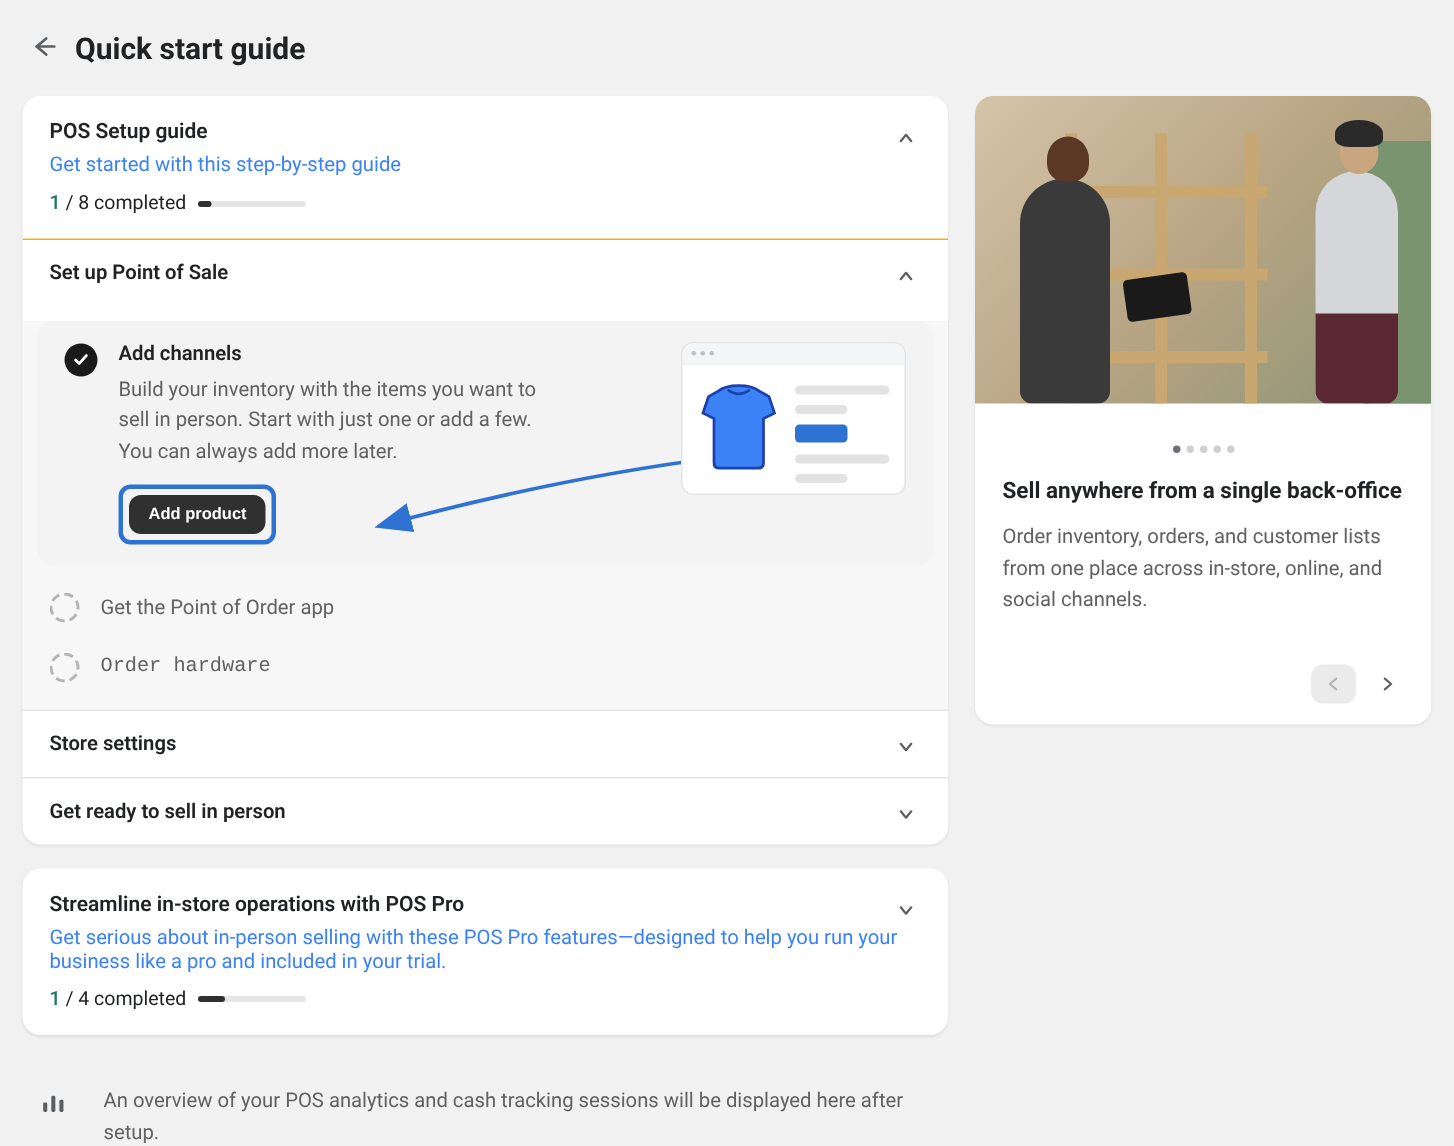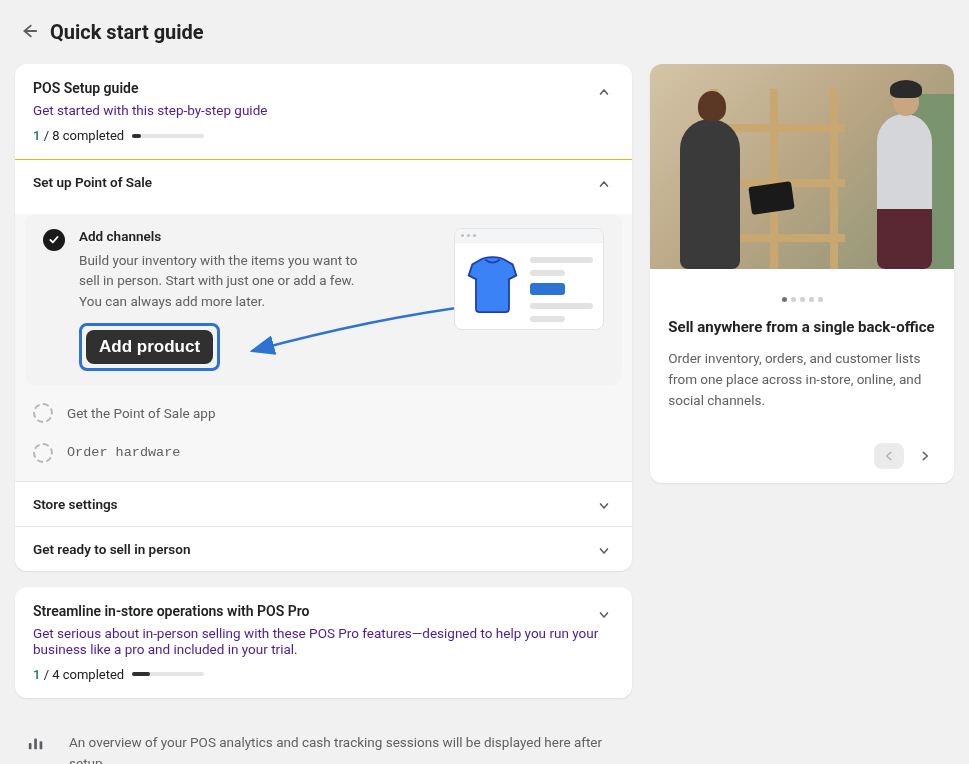--- a/index.html
+++ b/index.html
@@ -46,21 +46,21 @@
       position: relative;
     }
     .card-header.no-border { border-bottom: none; }
     .card-title {
       font-size: 14px;
       font-weight: 650;
       margin-bottom: 6px;
     }
     .card-sub {
       font-size: 13.5px;
-      color: #4c1d95;
+      color: #3b82f6;
       margin-bottom: 10px;
     }
     .progress-line {
       font-size: 13px;
       color: #202223;
       display: flex;
       align-items: center;
       gap: 8px;
     }
     .progress-line .done { color: #1a7a5c; font-weight: 500; }
@@ -170,21 +170,21 @@
     .cta-wrap { margin-top: 12px; position: relative; display: inline-block; }
     .cta-highlight {
       border: 3px solid #2e72d2;
       border-radius: 8px;
       padding: 4px;
       display: inline-block;
     }
     .cta-btn {
       background: #303030;
       color: #fff;
-      font-size: 17px;
+      font-size: 11px;
       font-weight: 600;
       padding: 7px 13px;
       border-radius: 8px;
       border: none;
       cursor: pointer;
     }
     .arrow-annotation {
       position: absolute;
       left: 165px;
       top: 75px;
@@ -376,21 +376,21 @@
                 <div class="illus-btn"></div>
                 <div class="illus-line"></div>
                 <div class="illus-line short"></div>
               </div>
             </div>
           </div>
         </div>
 
         <div class="incomplete-task">
           <div class="dotted-circle"></div>
-          <div class="incomplete-label">Get the Point of Sale app</div>
+          <div class="incomplete-label">Get the Point of Order app</div>
         </div>
         <div class="incomplete-task" style="padding-bottom:18px;font-family:Liberation Mono, monospace;">
           <div class="dotted-circle"></div>
           <div class="incomplete-label">Order hardware</div>
         </div>
       </div>
 
       <div class="section-row">
         <div class="section-label">Store settings</div>
         <div class="chevron-btn" style="top:10px">

